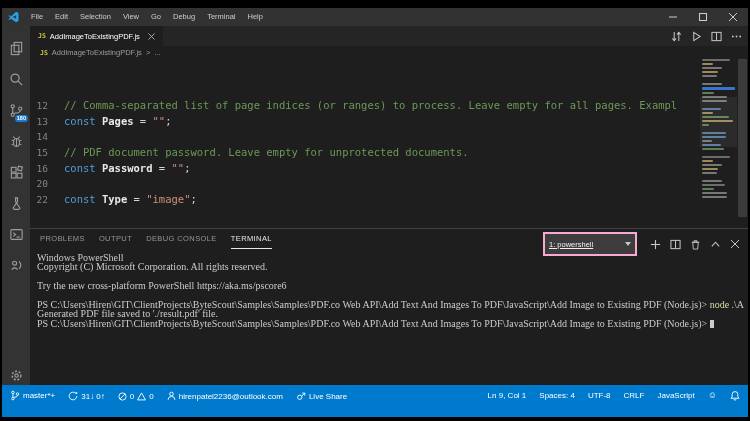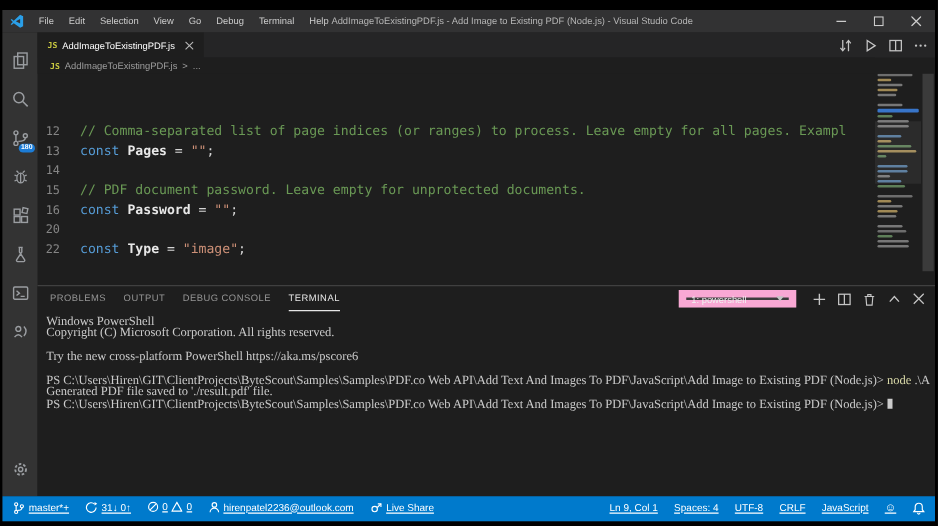--- a/index.html
+++ b/index.html
@@ -54,33 +54,33 @@
   .vscroll-slider { position:absolute; left:1px; right:1px; top:0; height:158px; background:rgba(121,121,121,0.32); }
 
   
   .panel { position:absolute; left:28px; top:220px; right:0; height:169px; background:#1e1e1e;
            border-top:1px solid rgba(128,128,128,0.35); }
   .panel-header { position:absolute; left:0; top:0; right:0; height:20px; display:flex; align-items:center; padding-left:10px; }
   .panel-tab { font-size:7.5px; letter-spacing:0.4px; color:#969696; margin-right:14px; line-height:19px;
                border-bottom:1px solid transparent; }
   .panel-tab.active { color:#e7e7e7; border-bottom:1px solid #e7e7e7; }
   .panel-controls { position:absolute; right:8px; top:3px; display:flex; align-items:center; gap:9px; color:#c5c5c5; }
-  .shell-select { display:flex; align-items:center; justify-content:space-between; width:94px; height:14px;
-                  background:#3c3c3c; border:6px solid #f9a8d4; color:#f0f0f0; font-size:7.5px; padding:0 4px; margin-right:4px; }
+  .shell-select { display:flex; align-items:center; justify-content:space-between; width:94px; height:24px;
+                  background:#3c3c3c; border:2px solid #f9a8d4; color:#f0f0f0; font-size:7.5px; padding:0 4px; margin-right:4px;text-decoration:underline; }
   .caret-down { width:0; height:0; border-left:3px solid transparent; border-right:3px solid transparent;
                 border-top:4px solid #c5c5c5; }
   .term { position:absolute; left:7px; top:24px; right:4px; bottom:2px; overflow:hidden;
           font-family:Liberation Serif, serif; font-size:10px; color:#cccccc; }
   .term-line { height:9.4px; line-height:9.4px; white-space:pre; }
   .tseg-t { color:#cccccc; } .tseg-y { color:#dcdcaa; }
   .term-cursor { display:inline-block; width:4.3px; height:8px; background:#cccccc; vertical-align:-1px; }
 
   
   .statusbar { position:absolute; left:0; right:0; bottom:0; height:20px; background:#007acc; color:#ffffff;
-               display:flex; align-items:flex-start; font-size:8px; padding:4px 8px;text-decoration:underline; }
+               display:flex; align-items:flex-end; font-size:8px; padding:16px 8px; }
   .sb-item { display:flex; align-items:center; gap:3px; margin-right:13px; white-space:nowrap; }
   .sb-right { margin-left:auto; display:flex; align-items:center; }
   .sb-right .sb-item { margin-right:0; margin-left:13px; }
   .sb-glyph { font-size:9px; line-height:9px; }
   svg { display:block; }
 </style>
 </head>
 <body>
 
 <div class="window">
@@ -92,21 +92,20 @@
     <div class="menubar">
         <span class="menu-item">File</span>
         <span class="menu-item">Edit</span>
         <span class="menu-item">Selection</span>
         <span class="menu-item">View</span>
         <span class="menu-item">Go</span>
         <span class="menu-item">Debug</span>
         <span class="menu-item">Terminal</span>
         <span class="menu-item">Help</span>
       </div>
-    <div class="win-title">AddImageToExistingPDF.js - Add Image to Existing PDF (Node.js) - Visual Studio Code</div>
     <div class="win-controls">
       <div class="win-btn">
         <svg width="8" height="8" viewBox="0 0 8 8">
             <line x1="0" y1="4" x2="8" y2="4" stroke="#cccccc" stroke-width="1"></line>
           </svg>
       </div>
       <div class="win-btn">
         <svg width="8" height="8" viewBox="0 0 8 8">
             <rect x="0.5" y="0.5" width="7" height="7" fill="none" stroke="#cccccc" stroke-width="1"></rect>
           </svg>

